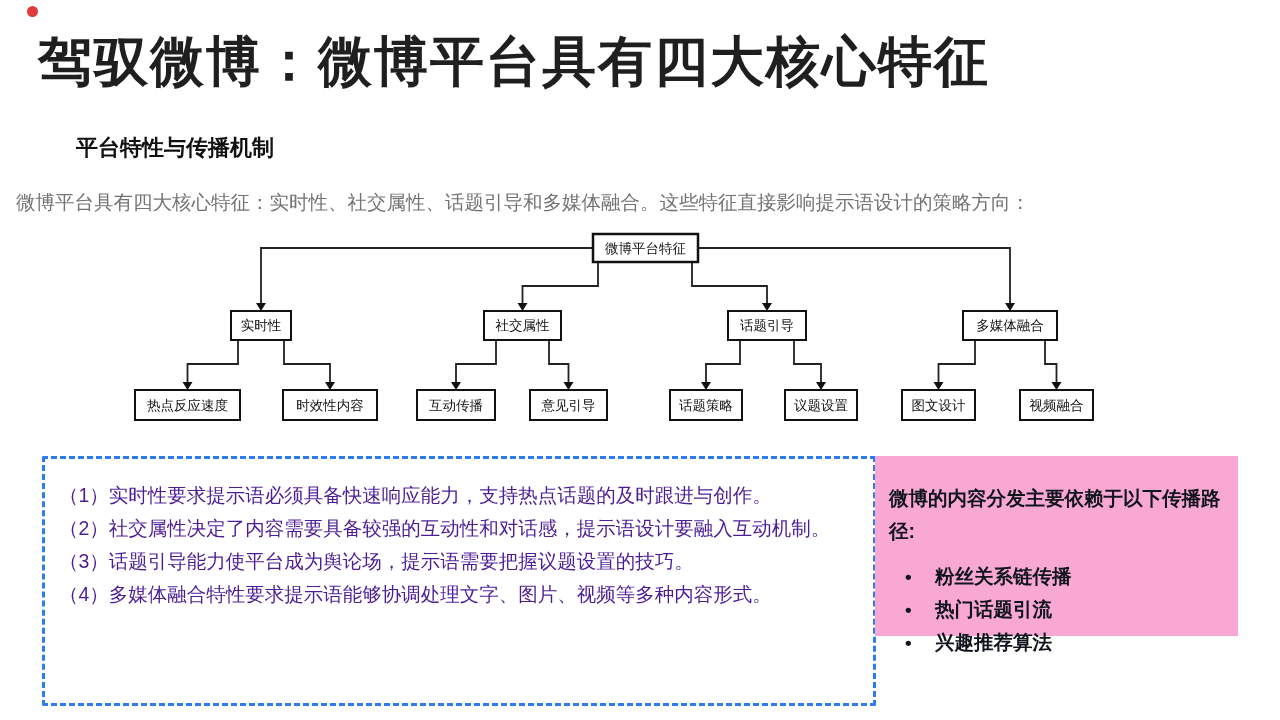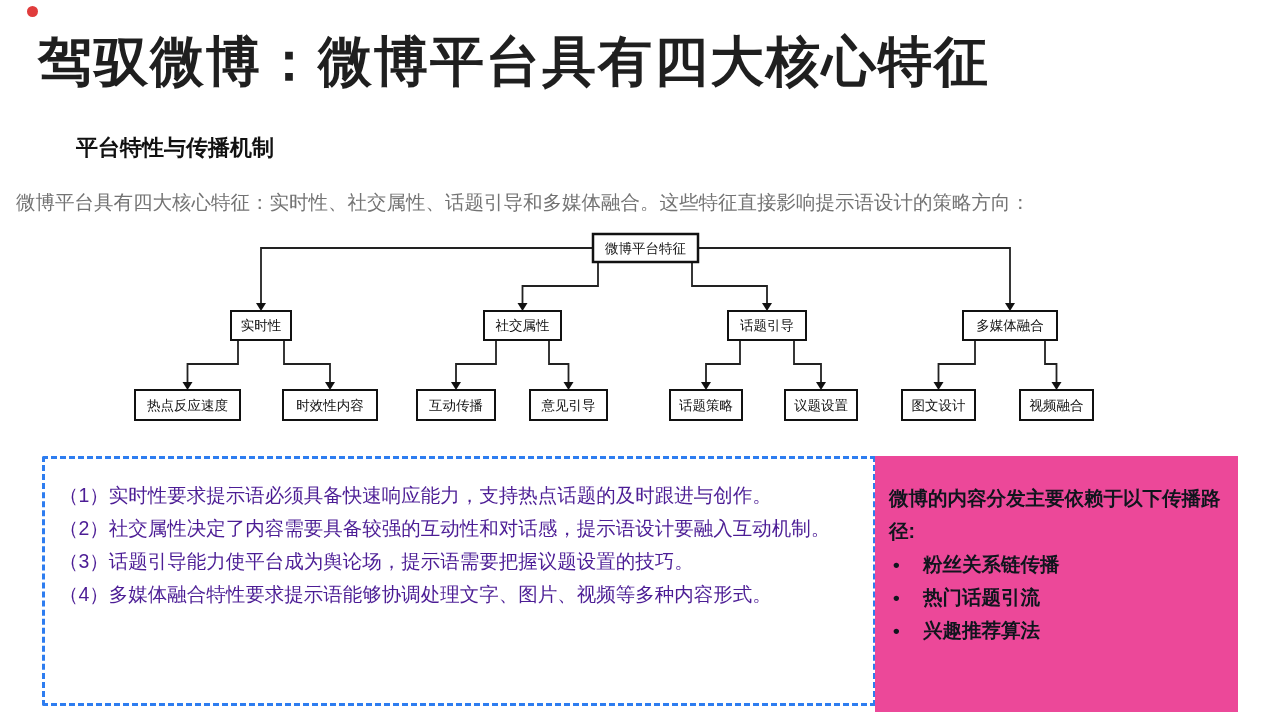--- a/index.html
+++ b/index.html
@@ -52,30 +52,30 @@
     border: 3px dashed #2e7df0; border-radius: 2px;
     padding: 20px 14px 0 14px;
     box-sizing: content-box;
   }
   .callout-item {
     font-size: 19.5px; line-height: 33px; color: #4c1d95;
   }
 
   .dist {
     position: absolute; left: 875px; top: 456px;
-    width: 363px; height: 256px;
-    background: #ec4899;
+    width: 363px; height: 180px;
+    background: #f9a8d4;
     box-sizing: border-box;
     padding: 26px 16px 0 14px;
   }
   .dist-intro {
     margin: 0; font-size: 19.5px; line-height: 33px;
     font-weight: 600; color: #10151d;
   }
-  .dist ul { list-style: none; margin: 0; padding: 0; }
+  .dist ul { list-style: none; margin: 12px; padding: 0; }
   .dist li {
     display: flex; align-items: baseline;
     font-size: 19.5px; line-height: 33px;
     font-weight: 600; color: #10151d;
   }
   .bullet { width: 30px; flex: 0 0 30px; text-align: left; padding-left: 4px; }
   .bullet::before { content: "\2022"; font-size: 19px; }
 </style>
 </head>
 <body>

